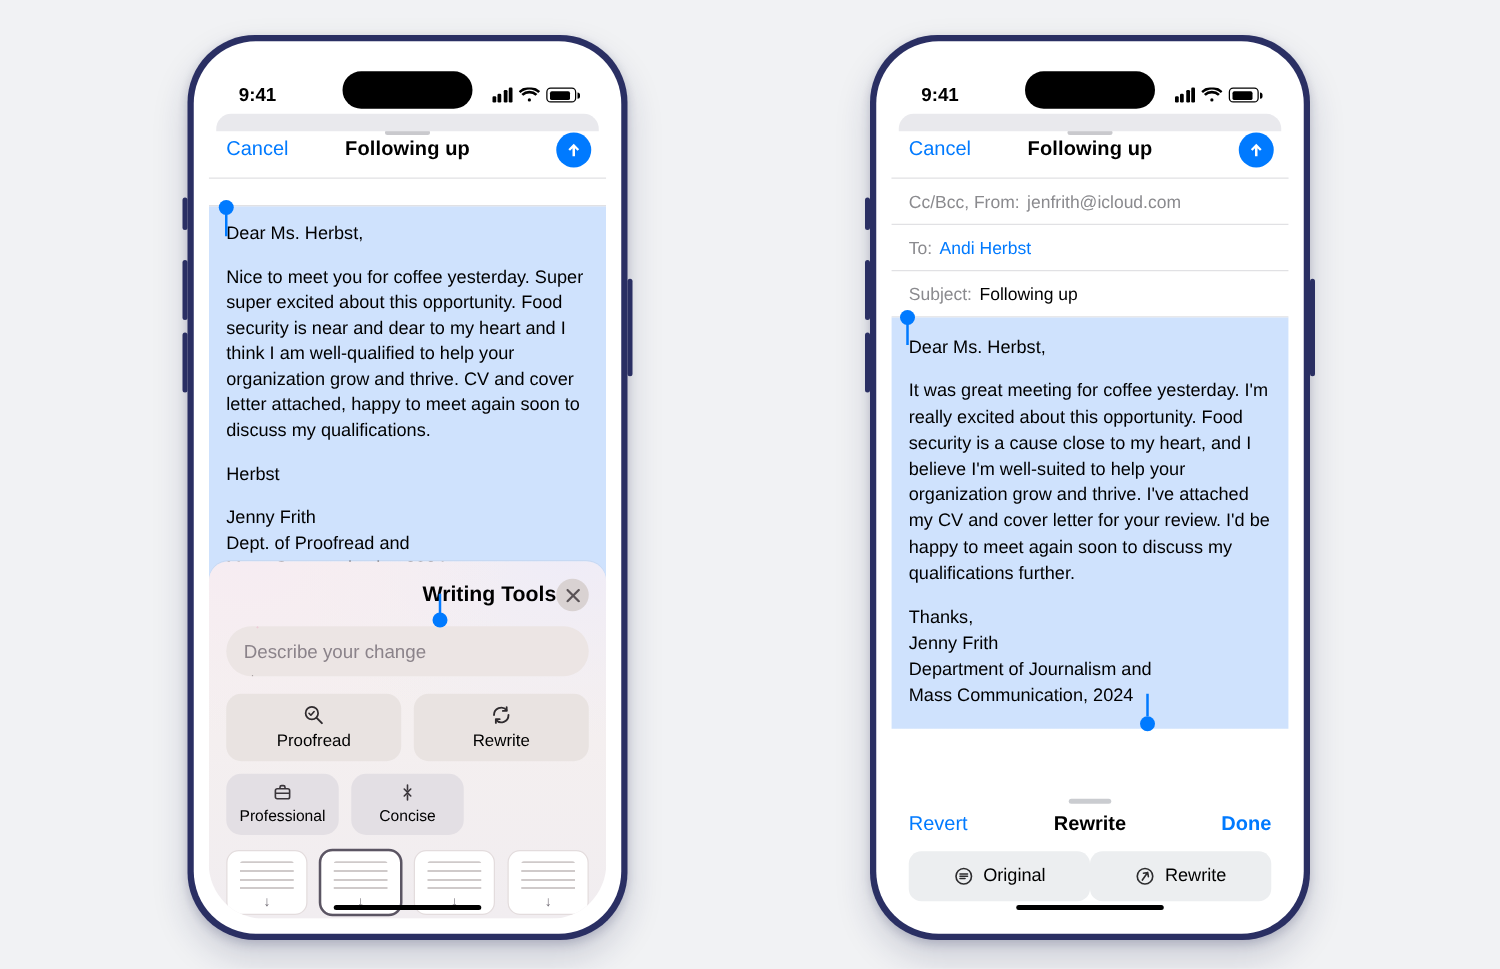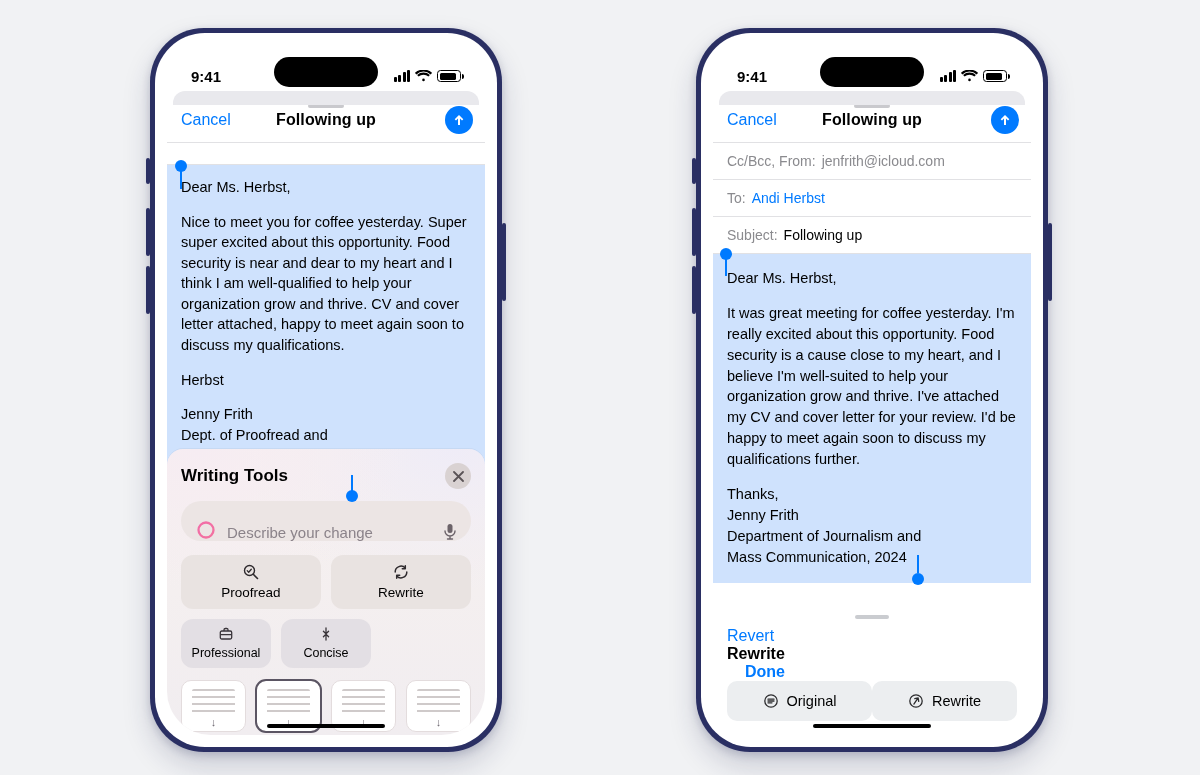--- a/index.html
+++ b/index.html
@@ -144,31 +144,31 @@
   .sheet {
     position:absolute; left:0; right:0; bottom:0;
     border-top-left-radius:16px; border-top-right-radius:16px;
     padding:14px 14px 0;
     background:
       radial-gradient(120% 90% at 10% 0%, #f6ecf2 0%, rgba(246,236,242,0) 56%),
       radial-gradient(120% 90% at 90% 0%, #efecf7 0%, rgba(239,236,247,0) 56%),
       linear-gradient(180deg, #f7f1ef 0%, #f1edf0 100%);
     box-shadow: 0 -1px 0 rgba(0,0,0,.04);
   }
-  .sheet .hdr { display:flex; align-items:center; justify-content:space-between; margin-bottom:12px;}
+  .sheet .hdr { display:flex; align-items:center; justify-content:flex-end; margin-bottom:12px;}
   .sheet .hdr h3 { margin:0; font-size:17px; font-weight:700;}
   .sheet .close {
     width:26px; height:26px; border-radius:50%;
     background:#d9d2d2; display:flex; align-items:center; justify-content:center;
   }
   .searchbar {
     height:40px; border-radius:20px;
     background:#ece5e4;
-    display:flex; align-items:flex-end; gap:10px;
-    padding:0 14px; margin-bottom:14px;
+    display:flex; align-items:flex-start; gap:10px;
+    padding:0 14px; margin-bottom:14px;flex-direction:column;
   }
   .searchbar .ph { color:#8b838a; font-size:15px; flex:1;}
   .grid2 { display:grid; grid-template-columns:1fr 1fr; gap:10px; margin-bottom:10px;}
   .grid3 { display:grid; grid-template-columns:1fr 1fr 1fr; gap:10px; margin-bottom:12px;}
   .tool {
     background:var(--sheet-btn);
     border-radius:12px;
     padding:8px 6px 9px;
     display:flex; flex-direction:column; align-items:center; justify-content:center;
     gap:4px; font-size:13.5px; font-weight:500;
@@ -209,21 +209,21 @@
   }
   .body-area p { margin:0 0 14px; }
   .body-area p:last-child { margin-bottom:0; }
 
   .result-bar {
     position:absolute; left:0; right:0; bottom:0;
     padding:12px 14px 14px;
     background:#fff;
   }
   .result-bar .grab { width:34px; height:4px; background:#caccd0; border-radius:3px; margin:0 auto 8px;}
-  .result-bar .row1 { display:flex; align-items:flex-start; justify-content:space-between; margin-bottom:0;flex-direction:column;}
+  .result-bar .row1 { display:flex; align-items:flex-end; justify-content:space-between; margin-bottom:12px;}
   .result-bar .row1 .mid { font-size:16px; font-weight:700; flex:1; text-align:center;}
   .result-bar .row1 .revert { color:var(--ios-blue); font-size:16px; min-width:58px;}
   .result-bar .row1 .done { color:var(--ios-blue); font-size:16px; font-weight:600; min-width:58px; text-align:right;}
   .result-bar .row2 { display:grid; grid-template-columns:1fr 1fr; }
   .pill {
     height:40px; background:#eceef0; border-radius:10px;
     display:flex; align-items:center; justify-content:center;
     font-size:14.5px; font-weight:500; gap:8px;
   }
 

